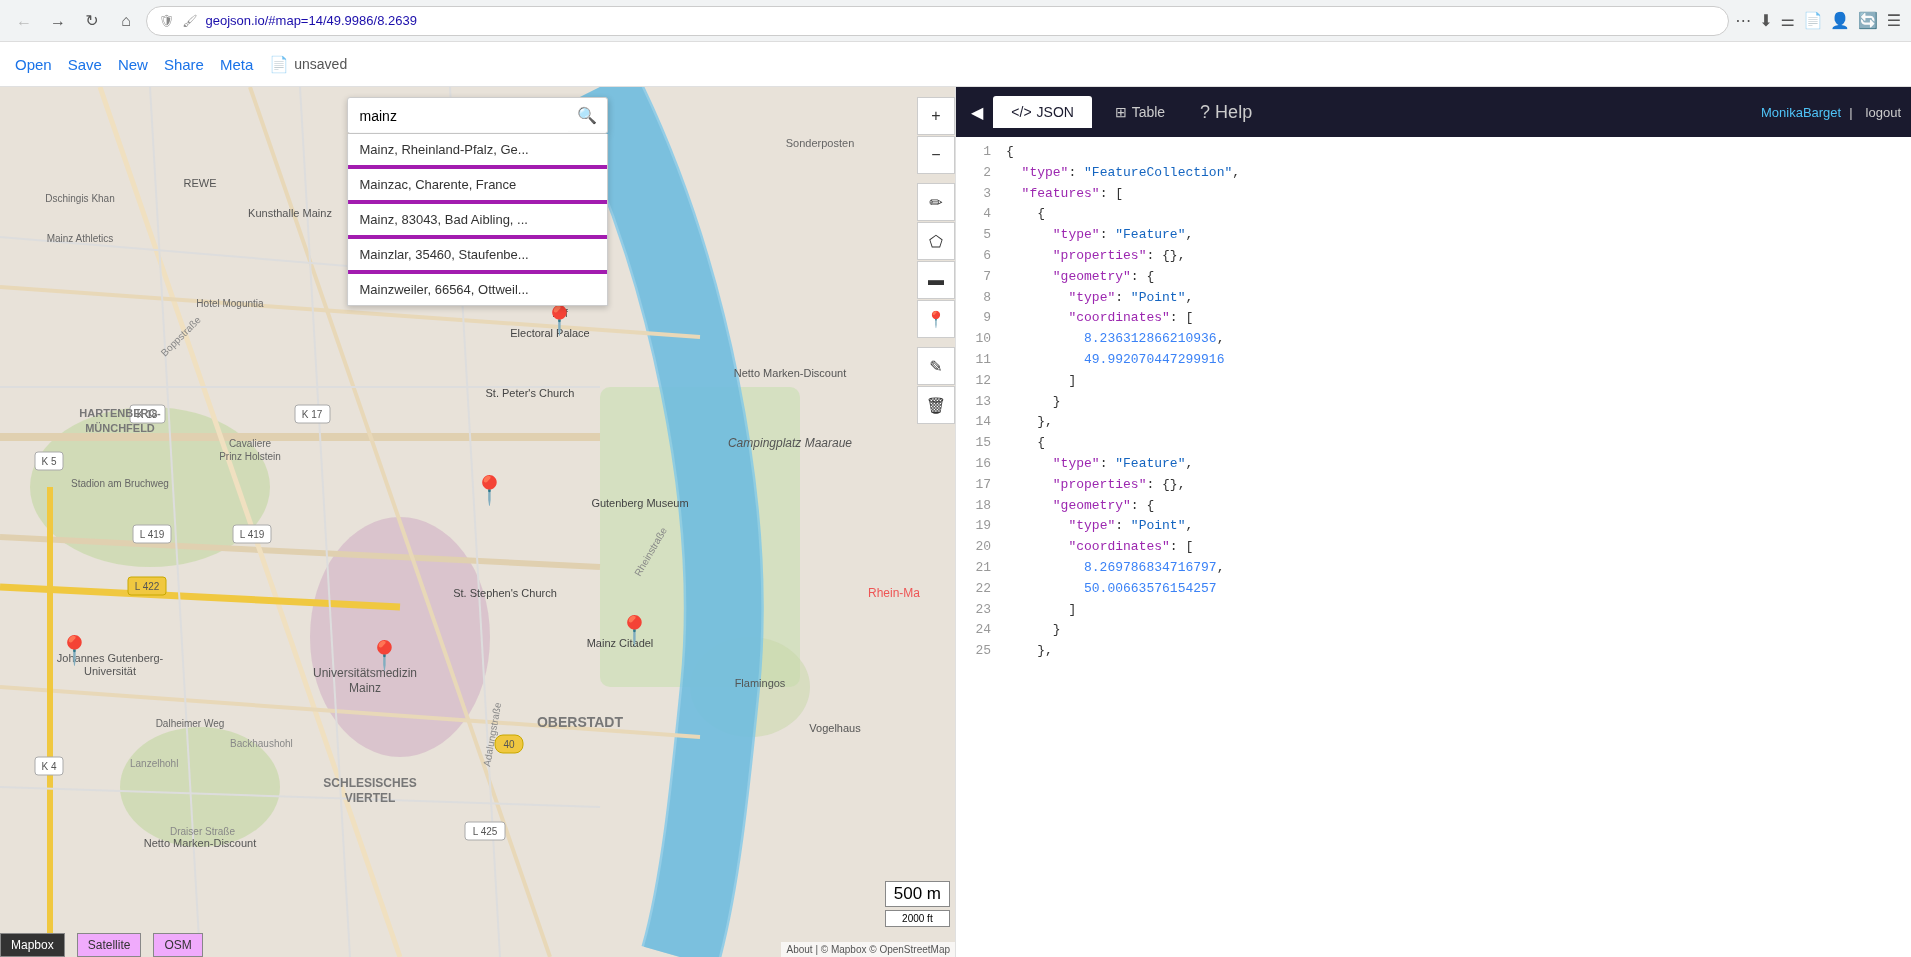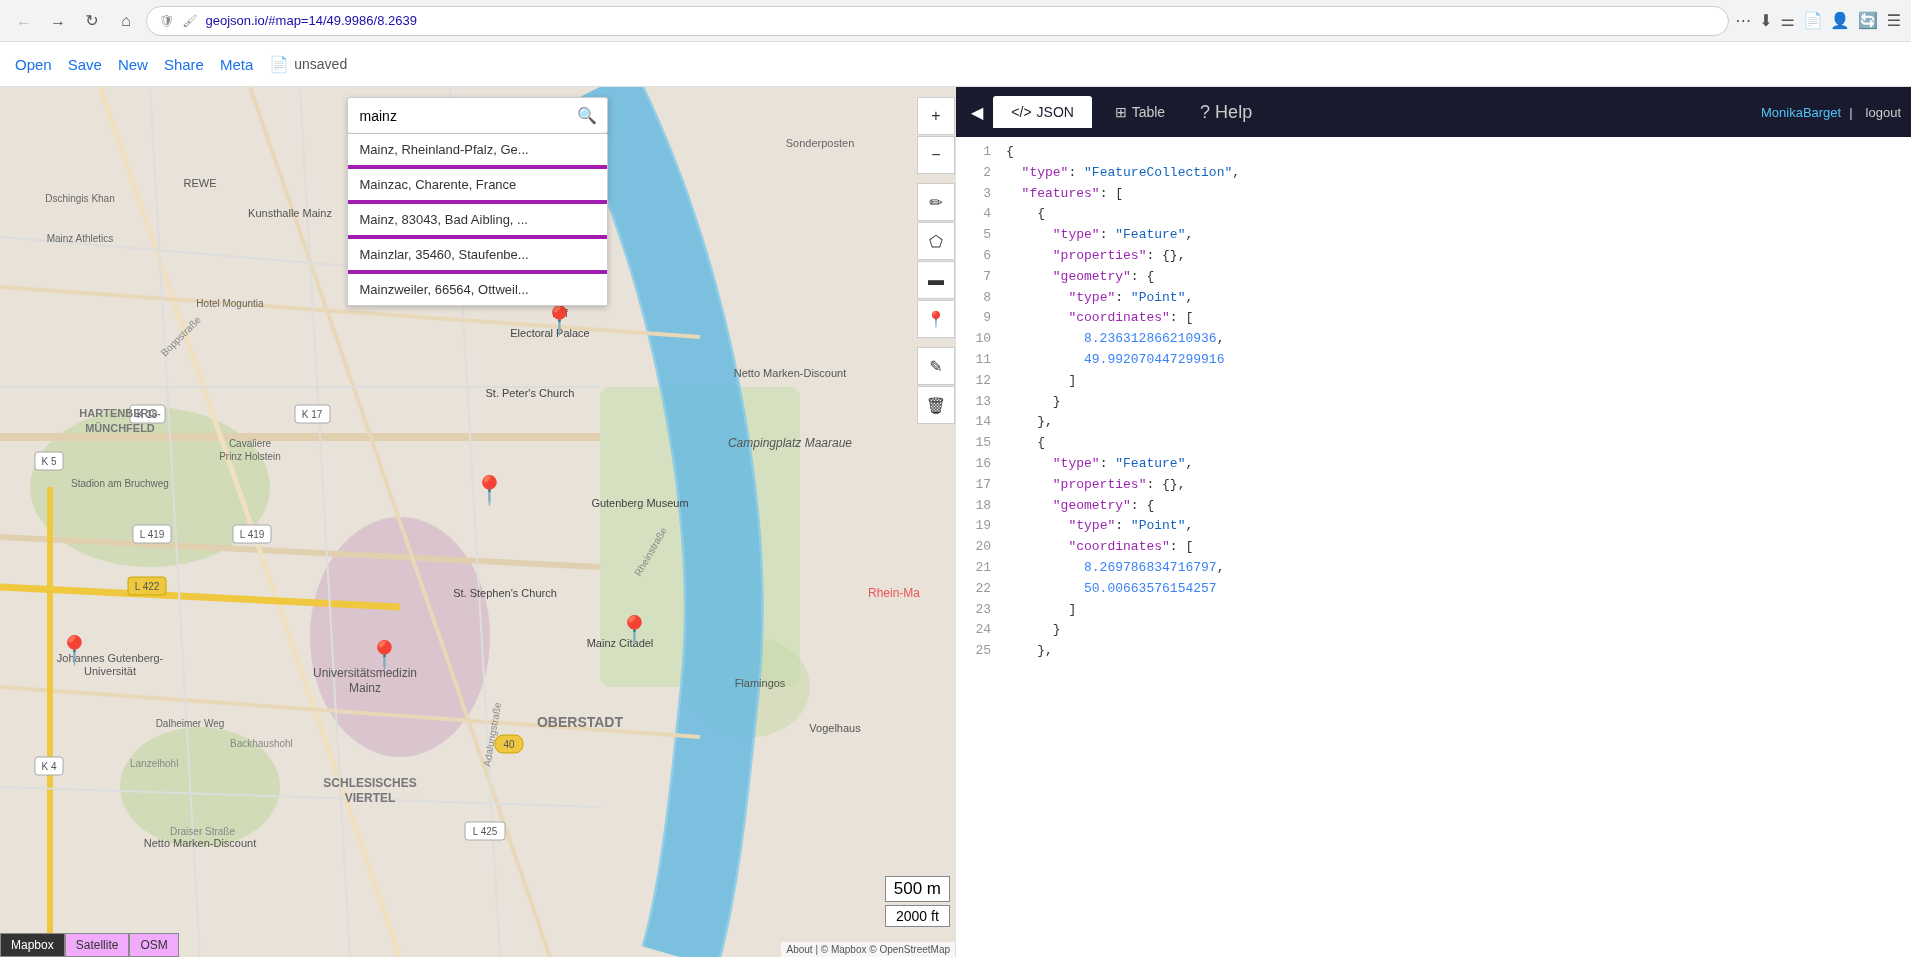--- a/index.html
+++ b/index.html
@@ -164,32 +164,32 @@
       border: 1px solid #888;
       padding: 2px 8px;
       font-size: 17px;
       text-align: center;
       margin-bottom: 3px;
     }
     .scale-bar-2000 {
       background: white;
       border: 1px solid #888;
       padding: 2px 8px;
-      font-size: 14px;
+      font-size: 10px;
       text-align: center;
     }
 
     
     .basemap-toggle {
       position: absolute;
       bottom: 0;
       left: 0;
       z-index: 10;
       display: flex;
-      gap: 0;
+      gap: 12px;
       margin-top: 11px;
     }
     .basemap-btn {
       padding: 4px 10px;
       font-size: 12px;
       border: 1px solid #888;
       cursor: pointer;
       background: #333;
       color: white;
     }

